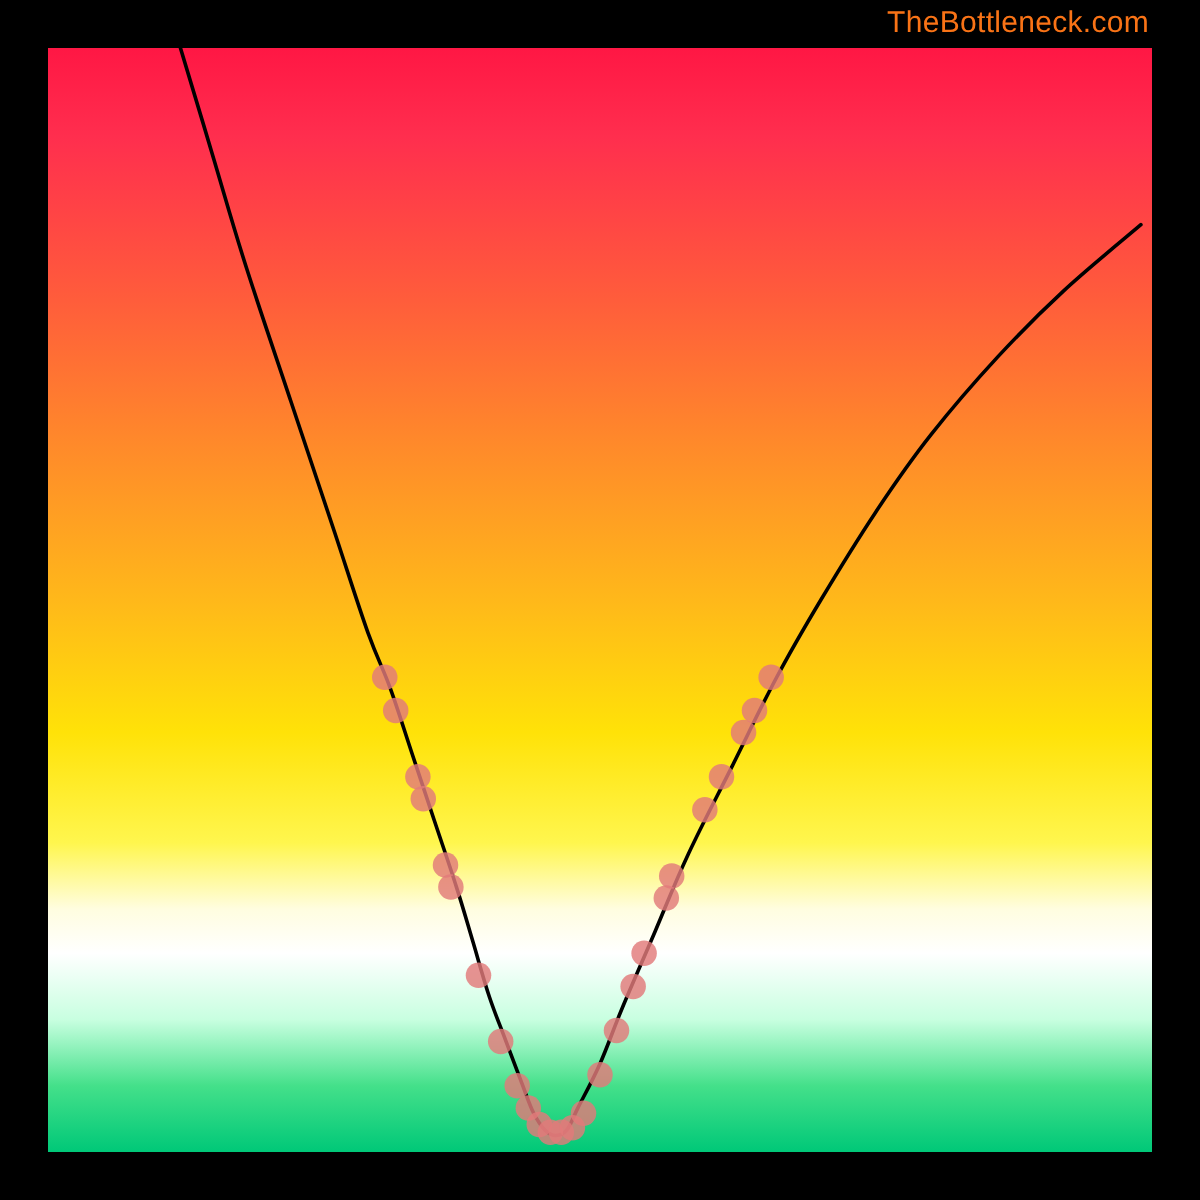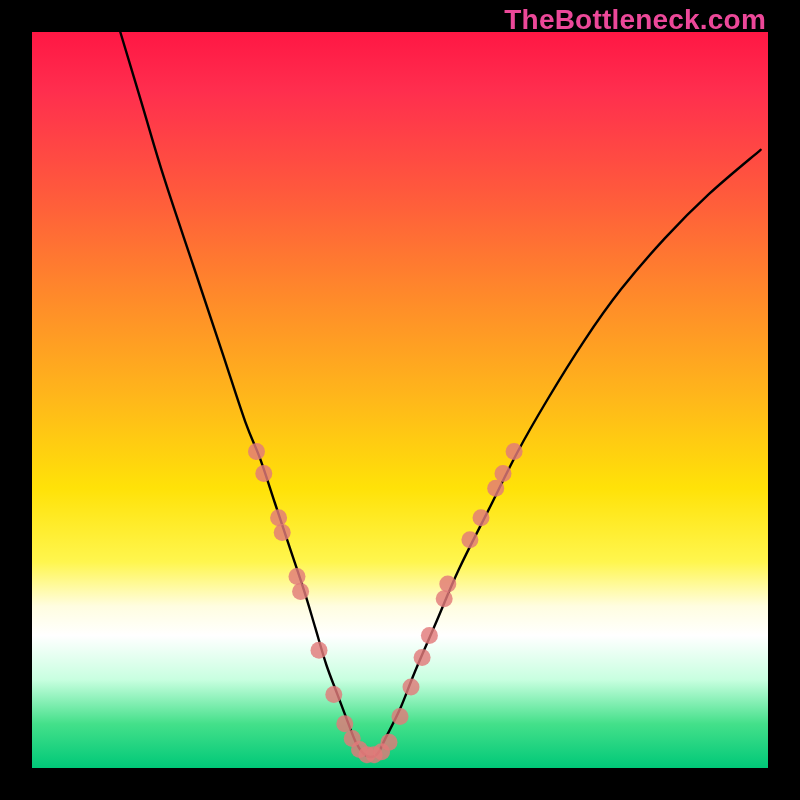--- a/index.html
+++ b/index.html
@@ -35,25 +35,24 @@
       #c8ffe0 88%,
       #44e08a 94%,
       #00c878 100%
     );
   }
   .watermark {
     position: absolute;
     top: 4px;
     right: 34px;
     font-family: Arial, Helvetica, sans-serif;
-    font-size: 28px;
-    color: #ec4899;
+    font-size: 20px;
+    color: #f97316;
     letter-spacing: 0.2px;
     user-select: none;
-    font-weight: bold;
   }
   svg.curve {
     position: absolute;
     left: 0;
     top: 0;
     width: 736px;
     height: 736px;
     overflow: visible;
   }
 </style>

